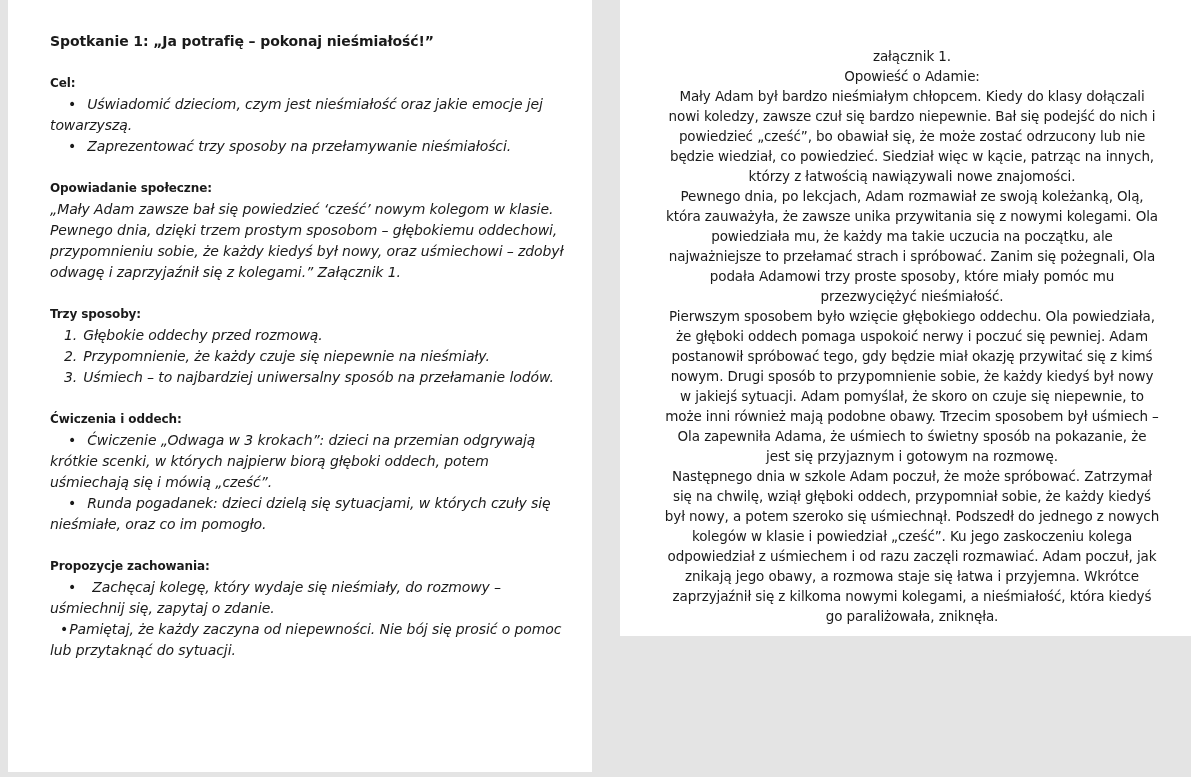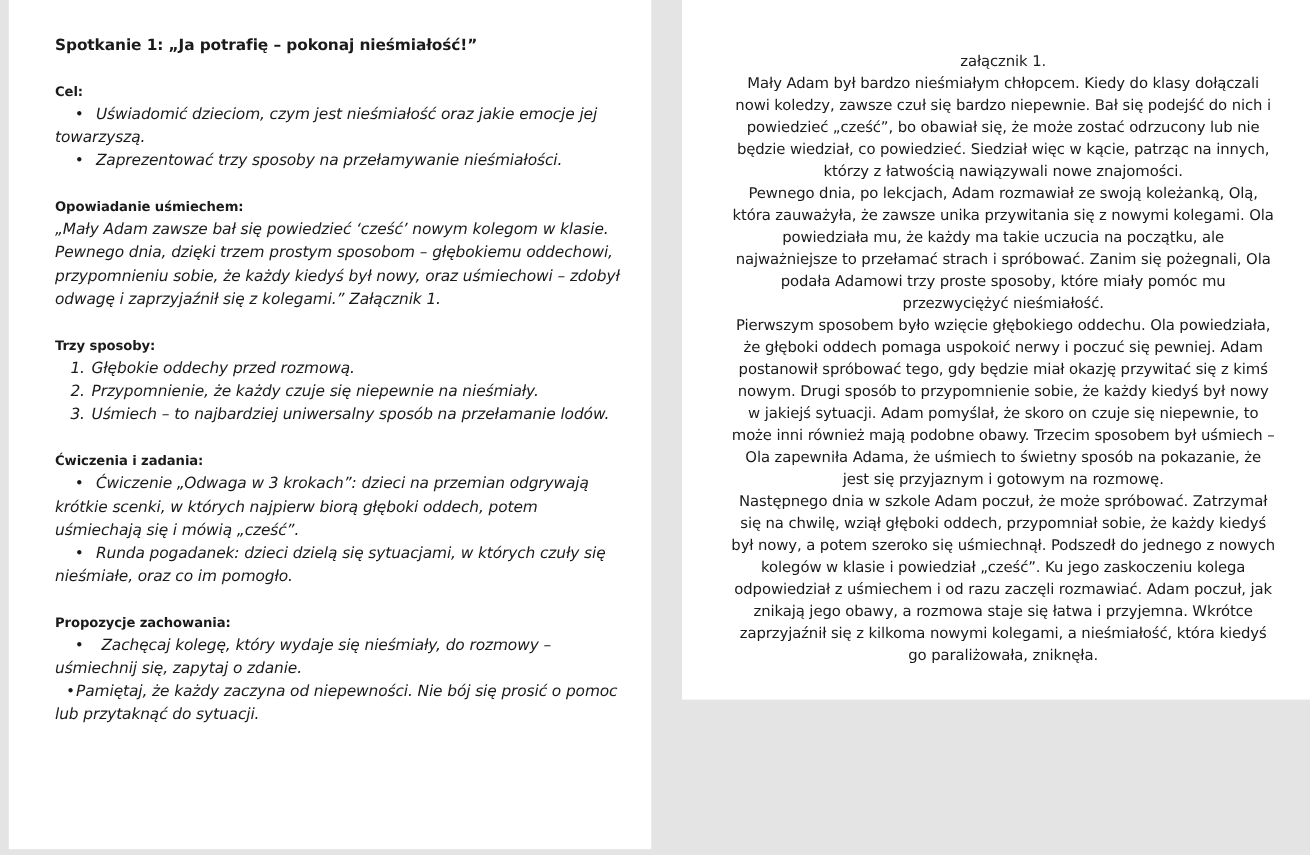--- a/index.html
+++ b/index.html
@@ -47,46 +47,47 @@
 
     <h1 class="doc-title">Spotkanie 1: „Ja potrafię – pokonaj nieśmiałość!”</h1>
 
     <section class="doc-section">
       <h2>Cel:</h2>
       <p class="li"><span class="marker m-bullet"></span><span>Uświadomić dzieciom, czym jest nieśmiałość oraz jakie emocje jej towarzyszą.</span></p>
       <p class="li"><span class="marker m-bullet"></span><span>Zaprezentować trzy sposoby na przełamywanie nieśmiałości.</span></p>
     </section>
 
     <section class="doc-section">
-      <h2>Opowiadanie uśmiechem:</h2>
+      <h2>Opowiadanie społeczne:</h2>
       <p>„Mały Adam zawsze bał się powiedzieć ‘cześć’ nowym kolegom w klasie. Pewnego dnia, dzięki trzem prostym sposobom – głębokiemu oddechowi, przypomnieniu sobie, że każdy kiedyś był nowy, oraz uśmiechowi – zdobył odwagę i zaprzyjaźnił się z kolegami.” Załącznik 1.</p>
     </section>
 
     <section class="doc-section">
       <h2>Trzy sposoby:</h2>
       <p class="li"><span class="marker m-num">1.</span><span>Głębokie oddechy przed rozmową.</span></p>
       <p class="li"><span class="marker m-num">2.</span><span>Przypomnienie, że każdy czuje się niepewnie na nieśmiały.</span></p>
       <p class="li"><span class="marker m-num">3.</span><span>Uśmiech – to najbardziej uniwersalny sposób na przełamanie lodów.</span></p>
     </section>
 
     <section class="doc-section">
-      <h2>Ćwiczenia i zadania:</h2>
+      <h2>Ćwiczenia i oddech:</h2>
       <p class="li"><span class="marker m-bullet"></span><span>Ćwiczenie „Odwaga w 3 krokach”: dzieci na przemian odgrywają krótkie scenki, w których najpierw biorą głęboki oddech, potem uśmiechają się i mówią „cześć”.</span></p>
       <p class="li"><span class="marker m-bullet"></span><span>Runda pogadanek: dzieci dzielą się sytuacjami, w których czuły się nieśmiałe, oraz co im pomogło.</span></p>
     </section>
 
     <section class="doc-section">
       <h2>Propozycje zachowania:</h2>
       <p class="li"><span class="marker m-bullet m-bullet-wide"></span><span>Zachęcaj kolegę, który wydaje się nieśmiały, do rozmowy – uśmiechnij się, zapytaj o zdanie.</span></p>
       <p class="li"><span class="marker m-bullet m-bullet-tight"></span><span>Pamiętaj, że każdy zaczyna od niepewności. Nie bój się prosić o pomoc lub przytaknąć do sytuacji.</span></p>
     </section>
 
   </section>
 
   <section class="page page-right">
     <p>załącznik 1.</p>
+    <p>Opowieść o Adamie:</p>
     <p>Mały Adam był bardzo nieśmiałym chłopcem. Kiedy do klasy dołączali nowi koledzy, zawsze czuł się bardzo niepewnie. Bał się podejść do nich i powiedzieć „cześć”, bo obawiał się, że może zostać odrzucony lub nie będzie wiedział, co powiedzieć. Siedział więc w kącie, patrząc na innych, którzy z łatwością nawiązywali nowe znajomości.</p>
     <p>Pewnego dnia, po lekcjach, Adam rozmawiał ze swoją koleżanką, Olą, która zauważyła, że zawsze unika przywitania się z nowymi kolegami. Ola powiedziała mu, że każdy ma takie uczucia na początku, ale najważniejsze to przełamać strach i spróbować. Zanim się pożegnali, Ola podała Adamowi trzy proste sposoby, które miały pomóc mu przezwyciężyć nieśmiałość.</p>
     <p>Pierwszym sposobem było wzięcie głębokiego oddechu. Ola powiedziała, że głęboki oddech pomaga uspokoić nerwy i poczuć się pewniej. Adam postanowił spróbować tego, gdy będzie miał okazję przywitać się z kimś nowym. Drugi sposób to przypomnienie sobie, że każdy kiedyś był nowy w jakiejś sytuacji. Adam pomyślał, że skoro on czuje się niepewnie, to może inni również mają podobne obawy. Trzecim sposobem był uśmiech – Ola zapewniła Adama, że uśmiech to świetny sposób na pokazanie, że jest się przyjaznym i gotowym na rozmowę.</p>
     <p>Następnego dnia w szkole Adam poczuł, że może spróbować. Zatrzymał się na chwilę, wziął głęboki oddech, przypomniał sobie, że każdy kiedyś był nowy, a potem szeroko się uśmiechnął. Podszedł do jednego z nowych kolegów w klasie i powiedział „cześć”. Ku jego zaskoczeniu kolega odpowiedział z uśmiechem i od razu zaczęli rozmawiać. Adam poczuł, jak znikają jego obawy, a rozmowa staje się łatwa i przyjemna. Wkrótce zaprzyjaźnił się z kilkoma nowymi kolegami, a nieśmiałość, która kiedyś go paraliżowała, zniknęła.</p>
   </section>
 
 </div>
 
 </body></html>

